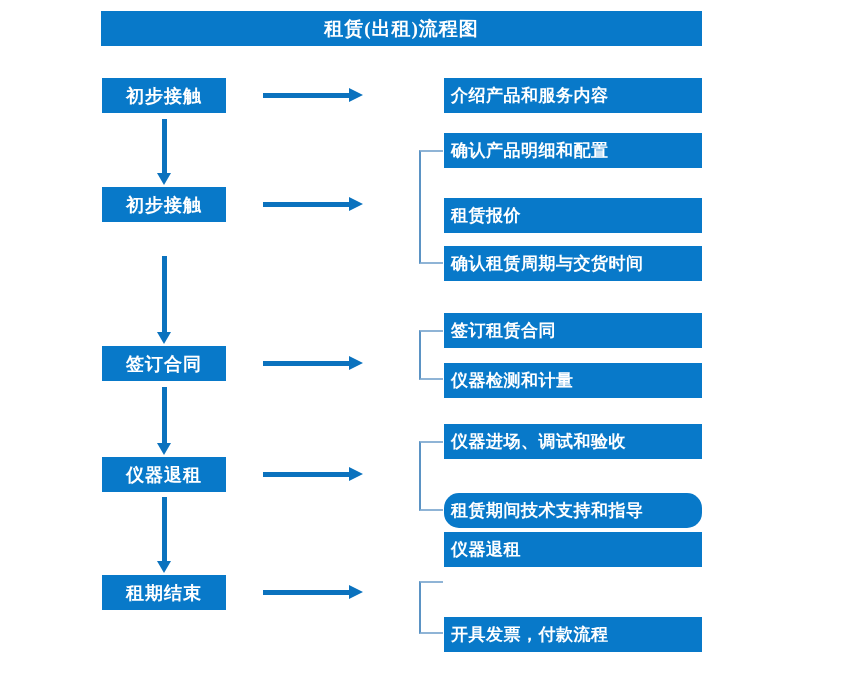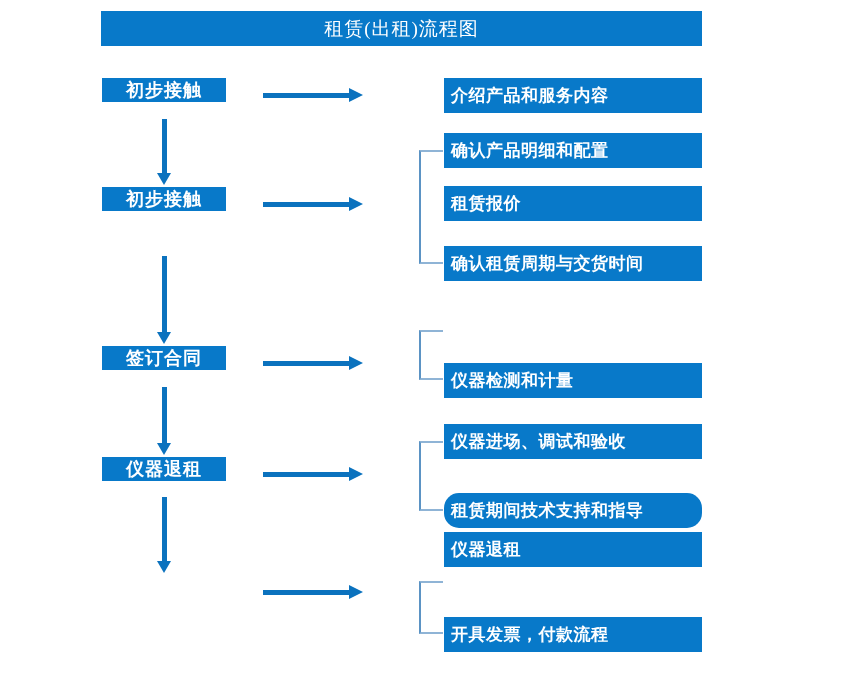--- a/index.html
+++ b/index.html
@@ -23,34 +23,34 @@
   
   .title-banner {
     position: absolute;
     left: 101px;
     top: 11px;
     width: 601px;
     height: 35px;
     background: #0879C9;
     color: #ffffff;
     font-size: 19px;
-    font-weight: normal;
+    font-weight: bold;
     letter-spacing: 1px;
     display: flex;
     align-items: center;
     justify-content: center;
     box-sizing: border-box;
   }
 
   
   .stage-box {
     position: absolute;
     left: 102px;
     width: 124px;
-    height: 24px;
+    height: 35px;
     background: #0879C9;
     color: #ffffff;
     font-size: 18px;
     font-weight: bold;
     letter-spacing: 1px;
     display: flex;
     align-items: center;
     justify-content: center;
     box-sizing: border-box;
   }
@@ -137,20 +137,21 @@
 <body>
 
 <div id="canvas">
 
   <div class="title-banner">租赁(出租)流程图</div>
 
   <div class="stage-box" style="top:78px;">初步接触</div>
   <div class="stage-box" style="top:187px;">初步接触</div>
   <div class="stage-box" style="top:346px;">签订合同</div>
   <div class="stage-box" style="top:457px;">仪器退租</div>
+  <div class="stage-box" style="top:575px;">租期结束</div>
 
   <div class="v-arrow" style="top:119px; height:66px;">
     <div class="shaft" style="height:54px;"></div>
     <div class="head" style="top:54px;"></div>
   </div>
   <div class="v-arrow" style="top:256px; height:88px;">
     <div class="shaft" style="height:76px;"></div>
     <div class="head" style="top:76px;"></div>
   </div>
   <div class="v-arrow" style="top:387px; height:68px;">
@@ -184,23 +185,24 @@
   </div>
 
   <div class="bracket" style="top:150px; height:114px;"></div>
   <div class="bracket" style="top:330px; height:50px;"></div>
   <div class="bracket" style="top:441px; height:70px;"></div>
   <div class="bracket" style="top:581px; height:53px;"></div>
 
   <div class="detail-box" style="top:78px;">介绍产品和服务内容</div>
 
   <div class="detail-box" style="top:133px;text-align:center;">确认产品明细和配置</div>
-  <div class="detail-box" style="top:186px;">租赁报价</div>
+  <div class="detail-box" style="top:198px;">租赁报价</div>
   <div class="detail-box" style="top:246px;">确认租赁周期与交货时间</div>
 
+  <div class="detail-box" style="top:313px;">签订租赁合同</div>
   <div class="detail-box" style="top:363px;">仪器检测和计量</div>
 
   <div class="detail-box" style="top:424px;">仪器进场、调试和验收</div>
   <div class="detail-box" style="top:493px;border-radius:15px;">租赁期间技术支持和指导</div>
 
   <div class="detail-box" style="top:532px;">仪器退租</div>
   <div class="detail-box" style="top:617px;">开具发票，付款流程</div>
 
 </div>
 

